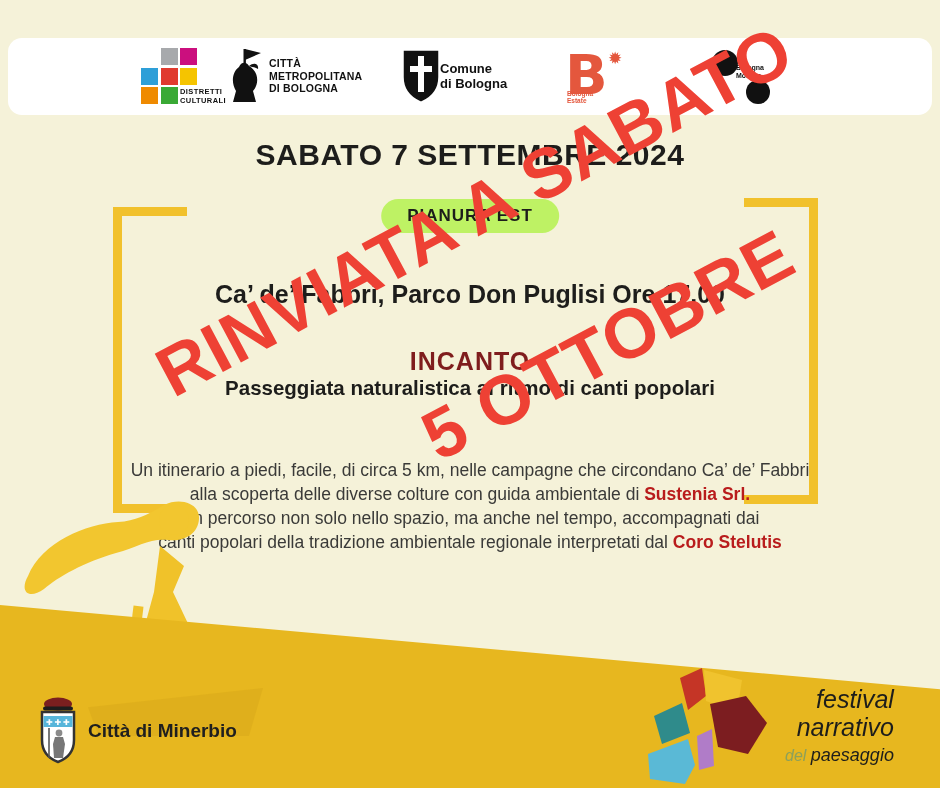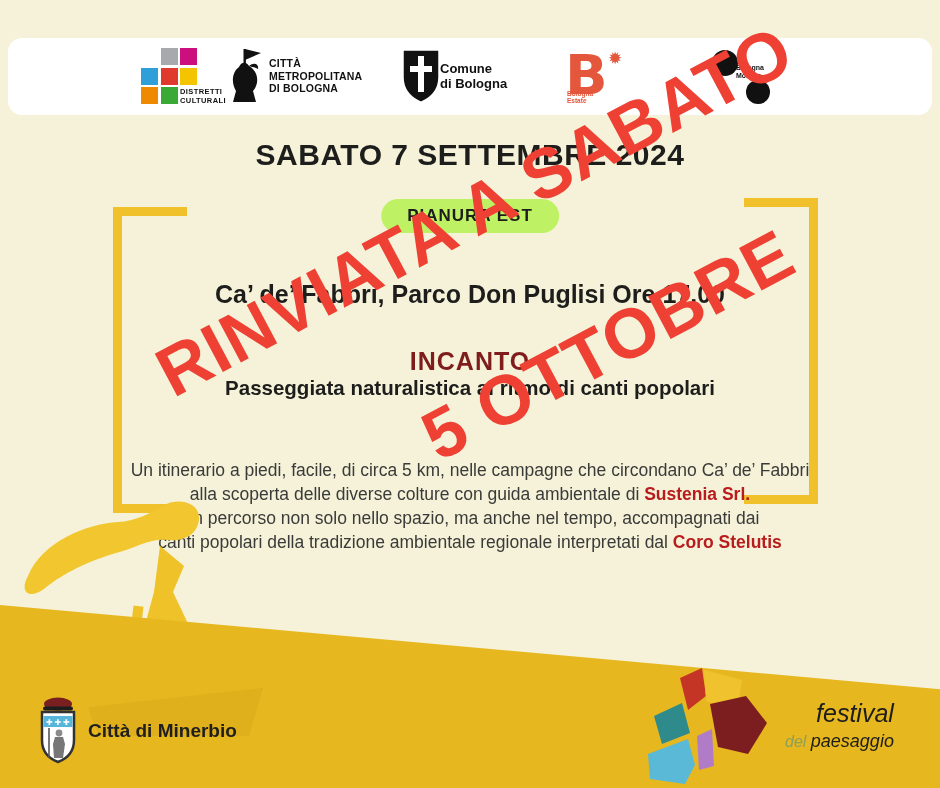--- a/index.html
+++ b/index.html
@@ -167,20 +167,21 @@
     <svg width="135" height="122" viewBox="0 0 135 122">
       <path d="M40 12 L62 2 L66 30 L48 44 Z" fill="#c53526"></path>
       <path d="M64 4 L102 14 L97 46 L66 35 Z" fill="#f0c32e"></path>
       <path d="M14 50 L42 37 L50 67 L22 78 Z" fill="#2f8b8b"></path>
       <path d="M70 38 L106 30 L127 57 L108 88 L78 81 Z" fill="#7c1d20"></path>
       <path d="M57 70 L72 63 L74 100 L59 104 Z" fill="#b07cc8"></path>
       <path d="M8 88 L48 73 L55 99 L45 118 L10 113 Z" fill="#5ab9d6"></path>
     </svg>
     <div class="fest-text">
       <div class="fest-l1">festival</div>
+      <div class="fest-l2">narrativo</div>
       <div><span class="fest-del">del</span> <span class="fest-l3">paesaggio</span></div>
     </div>
   </div>
 
   <div class="abs stamp">
     <div class="stamp-line">RINVIATA A SABATO</div>
     <div class="stamp-line second">5 OTTOBRE</div>
   </div>
 
 </div>

